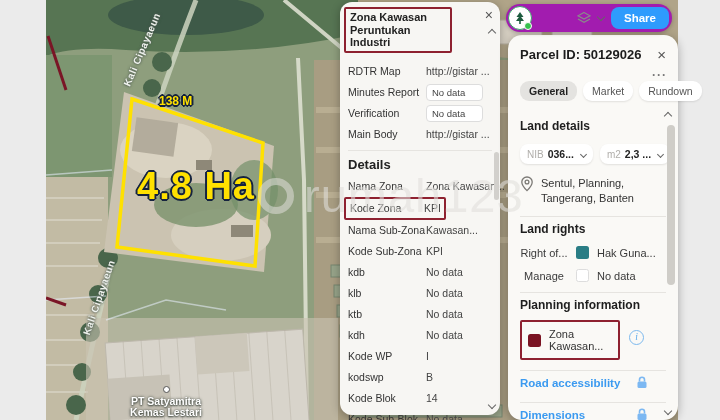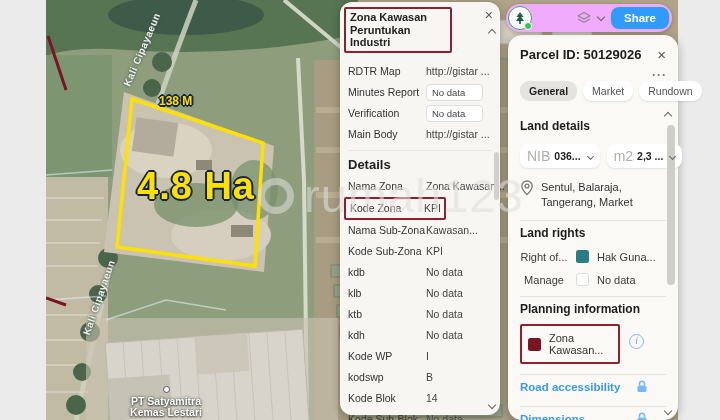--- a/index.html
+++ b/index.html
@@ -24,21 +24,21 @@
     text-shadow:0 0 3px #3c443c, 0 1px 2px #3c443c; line-height:11px; }
   .poi-dot { width:7px; height:7px; border-radius:50%; background:#fff; border:1.5px solid #555; margin:0 auto 3px auto; }
 
   
   .watermark { position:absolute; left:258px; top:168px; z-index:40; display:flex; align-items:center; gap:10px;
     pointer-events:none; }
   .wm-ring { width:36px; height:36px; border-radius:50%; border:7px solid rgba(224,222,218,.55); }
   .wm-text { font-size:47px; font-weight:normal; color:rgba(224,222,218,.58); letter-spacing:1px; }
 
   
-  .topbar { position:absolute; left:506px; top:4px; width:166px; height:28px; background:#f0abfc; border-radius:14px;
+  .topbar { position:absolute; left:506px; top:4px; width:166px; height:28px; background:#a21caf; border-radius:14px;
     box-shadow:0 1px 4px rgba(0,0,0,.25); display:flex; align-items:center; padding:0 3px 0 2px; z-index:30; }
   .logo { position:relative; width:24px; height:24px; border-radius:50%; border:1.6px solid #3fa46c; background:#fff;
     display:flex; align-items:center; justify-content:center; }
   .logo .dot { position:absolute; right:-1px; bottom:-1px; width:8px; height:8px; border-radius:50%;
     background:#35c24d; border:1.5px solid #fff; }
   .tb-spacer { flex:1; }
   .share-btn { background:#2e9bfd; color:#fff; font-size:11.5px; font-weight:bold; border:none;
     border-radius:8px; height:22px; padding:0 13px; margin-left:7px; cursor:pointer; }
   .chev { display:inline-block; width:6px; height:6px; border-right:1.5px solid #666; border-bottom:1.5px solid #666; }
   .chev-down { transform:rotate(45deg); }
@@ -80,21 +80,21 @@
   .pp-thumb { position:absolute; right:3px; top:90px; width:8px; height:160px; background:#cfcdc8; border-radius:4px; }
   .tabs { display:flex; gap:6px; margin-top:19px; }
   .tab { font-size:10.5px; color:#555; background:#fff; border-radius:9px; padding:4px 9px;
     box-shadow:0 1px 2px rgba(0,0,0,.10); cursor:pointer; white-space:nowrap; }
   .tab.active { background:#e4e3e0; color:#222; font-weight:bold; box-shadow:none; }
   .sec-head { font-size:12px; font-weight:bold; color:#1e1e1e; }
   .ld-head { margin-top:18px; }
   .chips { display:flex; gap:7px; margin-top:11px; }
   .chip { display:flex; align-items:center; gap:4px; background:#fff; border-radius:8px; padding:4px 7px;
     box-shadow:0 1px 2px rgba(0,0,0,.10); cursor:pointer; }
-  .chip .pfx { font-size:14px; color:#b0aeaa; }
+  .chip .pfx { font-size:10px; color:#b0aeaa; }
   .chip .val { font-size:10.5px; font-weight:bold; color:#222; white-space:nowrap; }
   .chip .chev { margin-left:3px; width:5px; height:5px; }
   .loc-row { display:flex; gap:7px; margin-top:12px; align-items:flex-start; }
   .loc-text { font-size:11px; color:#333; line-height:15px; width:118px; }
   .lr-row { display:flex; align-items:center; gap:8px; margin-top:10px; font-size:11px; color:#3a3a3a; }
   .lr-row .lr-label { width:48px; flex:none;text-align:center; }
   .swatch { width:13px; height:13px; border-radius:2.5px; flex:none; }
   .swatch-teal { background:#2a7d85; }
   .swatch-white { background:#fff; border:1px solid #ddd; }
   .swatch-red { background:#7a1322; }
@@ -319,21 +319,21 @@
         <span class="val">2,3 ...</span>
         <span class="chev chev-down"></span>
       </span>
     </div>
 
     <div class="loc-row">
       <svg width="14" height="16" viewBox="0 0 14 16">
         <path d="M7,1 C4,1 1.8,3.2 1.8,6 C1.8,9.6 7,14.6 7,14.6 C7,14.6 12.2,9.6 12.2,6 C12.2,3.2 10,1 7,1 Z" fill="none" stroke="#7c7a76" stroke-width="1.3"></path>
         <circle cx="7" cy="6" r="1.9" fill="none" stroke="#7c7a76" stroke-width="1.3"></circle>
       </svg>
-      <span class="loc-text">Sentul, Balaraja, Tangerang, Market</span>
+      <span class="loc-text">Sentul, Planning, Tangerang, Banten</span>
     </div>
 
     <div class="divider sp"></div>
     <div class="sec-head">Land rights</div>
 
     <div class="lr-row">
       <span class="lr-label">Right of...</span>
       <span class="swatch swatch-teal"></span>
       <span>Hak Guna...</span>
     </div>

